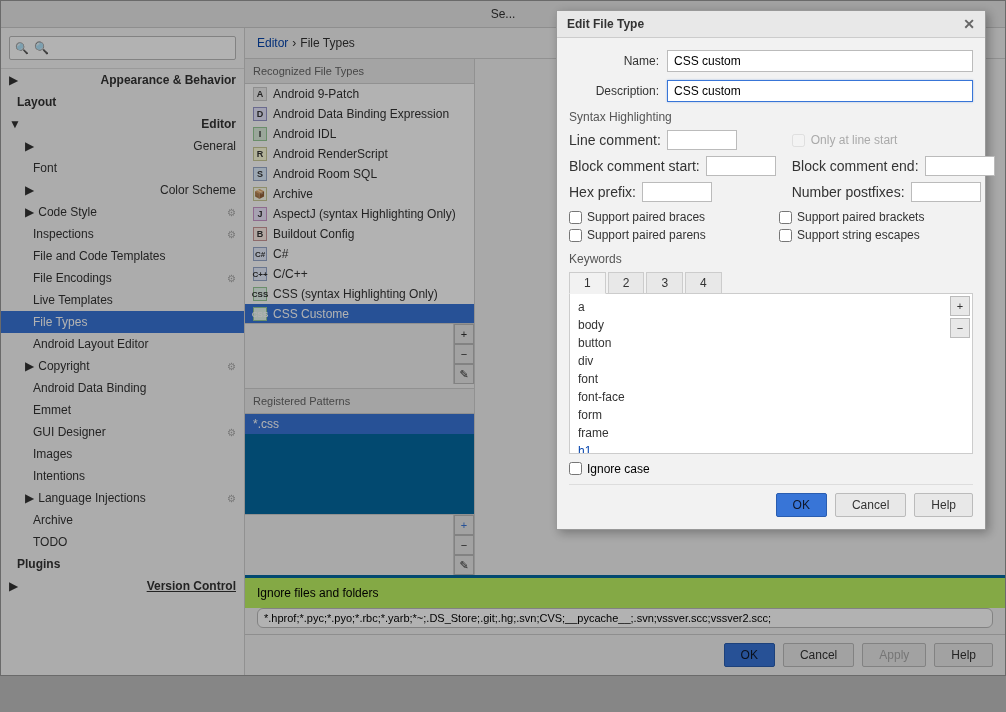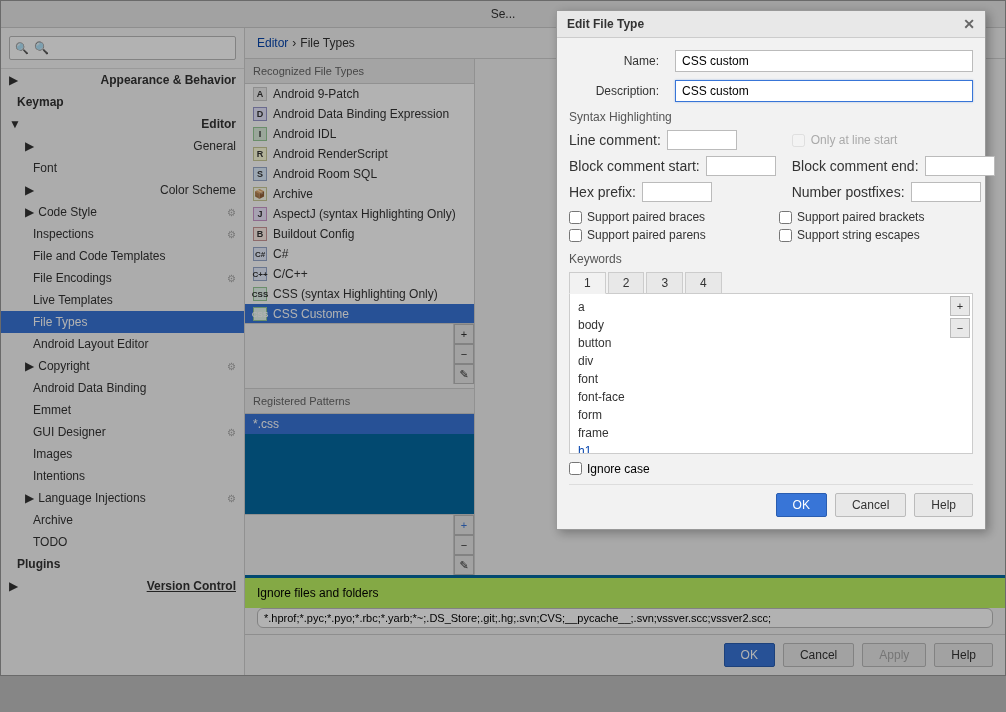--- a/index.html
+++ b/index.html
@@ -253,21 +253,21 @@
       font-size: 12px;
       border: 1px solid #bbb;
       background: #e8e8e8;
       cursor: pointer;
       border-radius: 2px;
       color: #333;
     }
 
     .btn.primary {
       background: #3875d7;
-      color: #ffffff;
+      color: #0f172a;
       border-color: #2a5db0;
       margin-left: 16px;
     }
 
     .btn.disabled {
       color: #aaa;
       cursor: default;
     }
 
     
@@ -312,21 +312,21 @@
     }
 
     .dialog-body {
       padding: 12px;
     }
 
     .form-row {
       display: flex;
       align-items: center;
       margin-bottom: 8px;
-      gap: 16px;
+      gap: 8px;
     }
 
     .form-label {
       width: 90px;
       text-align: right;
       font-size: 12px;
       color: #333;
       flex-shrink: 0;
     }
 
@@ -509,21 +509,21 @@
           <input type="text" placeholder="🔍" style="">
         </div>
       </div>
 
       <div class="sidebar-item has-children">
         <span>▶</span>
         <span style="font-weight:bold;">Appearance &amp; Behavior</span>
       </div>
 
       <div class="sidebar-item">
-        <span style="font-weight:bold;">Keymap</span>
+        <span style="font-weight:bold;">Layout</span>
       </div>
 
       <div class="sidebar-item has-children">
         <span style="margin-right:4px;">▼</span>
         <span style="font-weight:bold;">Editor</span>
       </div>
 
       <div class="sidebar-item indent1">
         <span style="margin-right:4px;">▶</span>
         <span>General</span>

